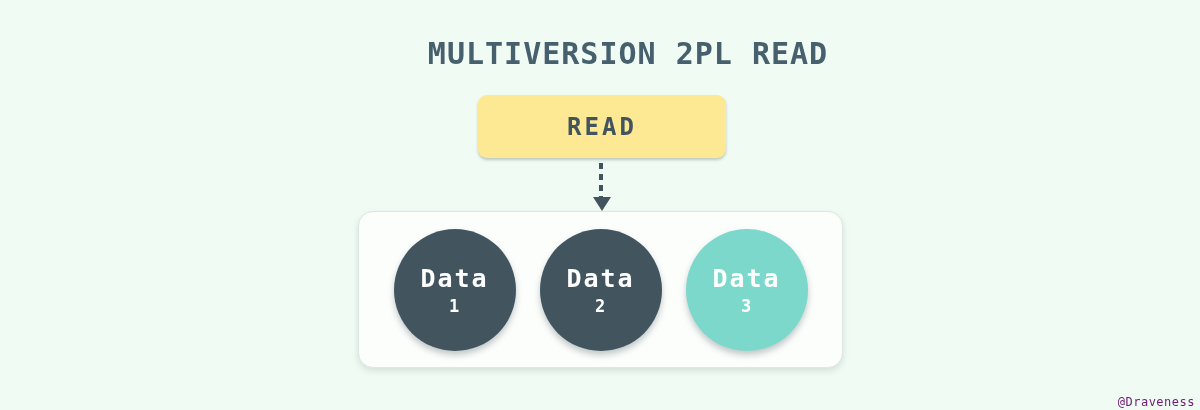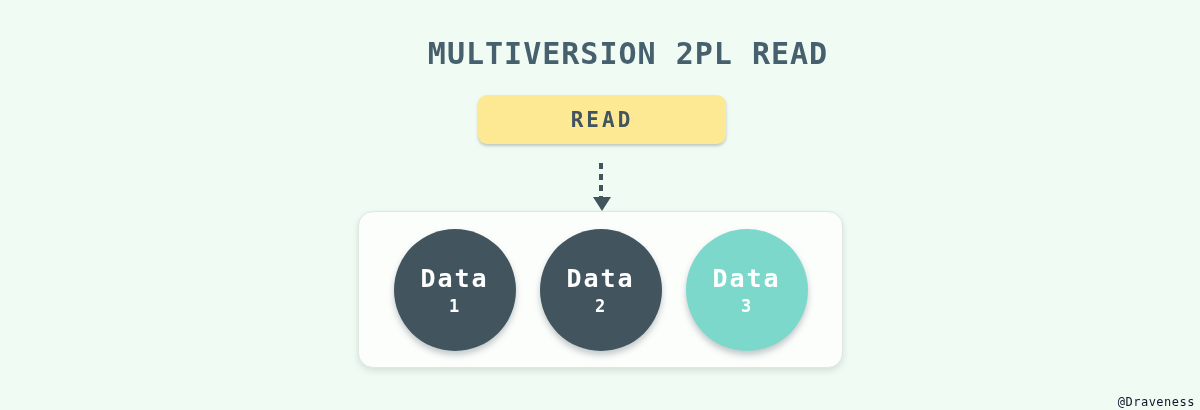--- a/index.html
+++ b/index.html
@@ -19,27 +19,27 @@
     font-size: 30px;
     font-weight: bold;
     letter-spacing: 1px;
     padding-left: 28px;
   }
   .read-box {
     position: absolute;
     left: 478px;
     top: 95px;
     width: 248px;
-    height: 49px;
+    height: 63px;
     border-radius: 9px;
     box-shadow: 0 2px 3px rgba(90, 110, 100, 0.35);
     display: flex;
     align-items: center;
     justify-content: center;
-    font-size: 21px;
+    font-size: 24px;
     font-weight: bold;
     letter-spacing: 3px;
   }
   .arrow-stem {
     position: absolute;
     left: 599px;
     top: 163px;
     width: 4px;
     height: 34px;
   }
@@ -125,14 +125,14 @@
       <span class="circle-number">2</span>
     </div>
 
     <div class="circle" style="background-color: rgb(125, 216, 204); color: rgb(255, 255, 255);">
       <span class="circle-label">Data</span>
       <span class="circle-number">3</span>
     </div>
 
   </div>
 
-  <div class="watermark" style="color: #0f172a;">@Draveness</div>
+  <div class="watermark" style="color: #701a75;">@Draveness</div>
 </div>
 
 </body></html>

